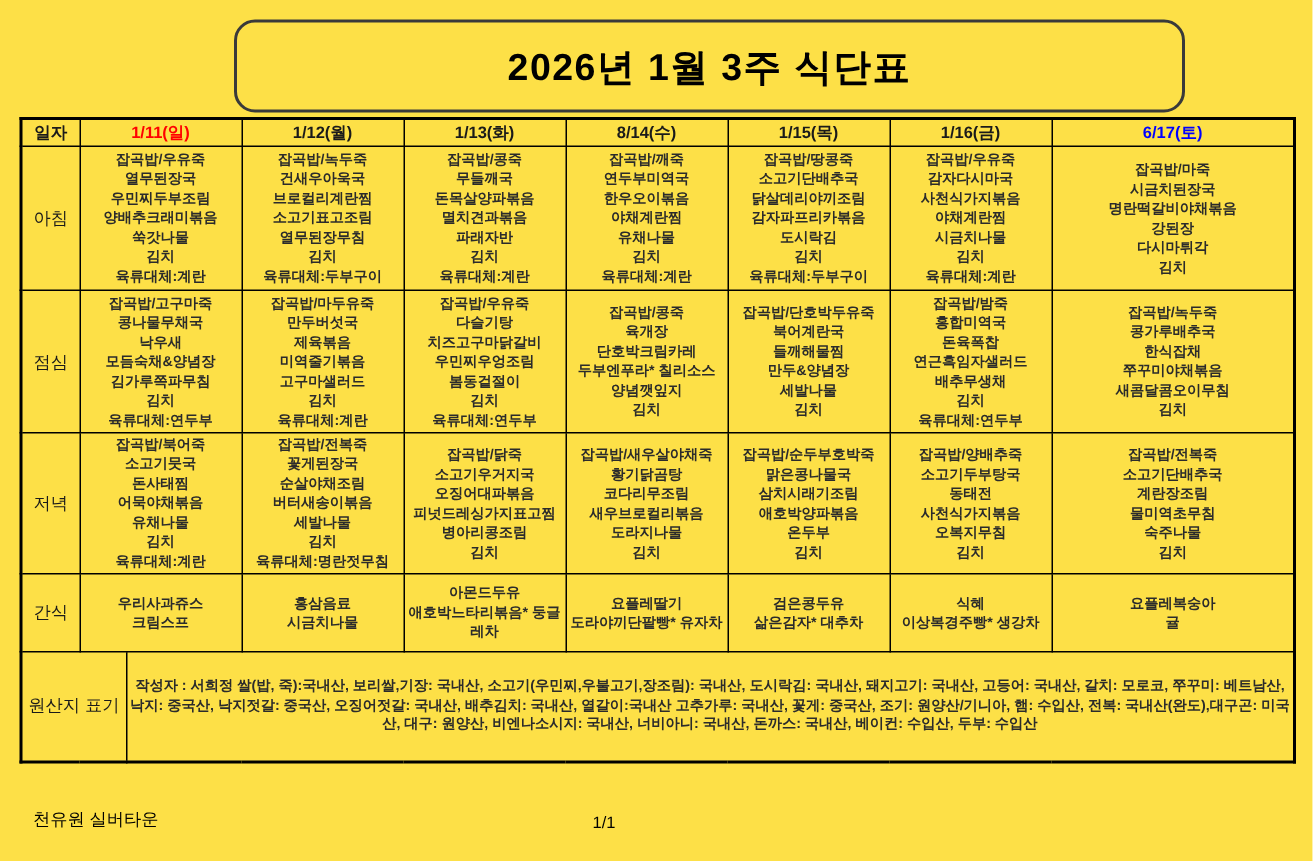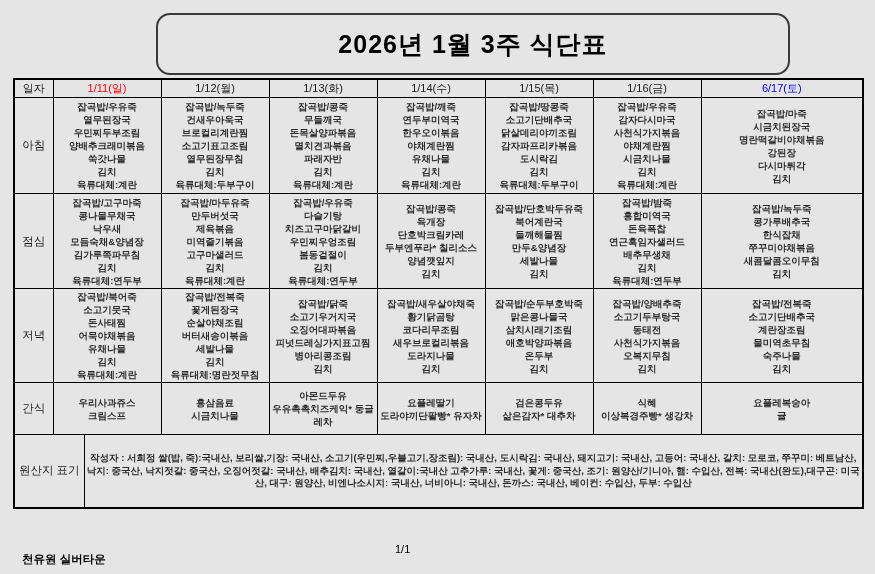--- a/index.html
+++ b/index.html
@@ -1,55 +1,55 @@
 <!DOCTYPE html>
 <html><head>
 <meta charset="utf-8">
 <style>
   html,body{margin:0;padding:0;background:#ffffff;}
   .page{
-    position:relative;width:875px;height:574px;background:#e5e5e5;
+    position:relative;width:875px;height:574px;background:#fde047;
     font-family:"Liberation Sans","DejaVu Sans",sans-serif;color:#1a1a1a;overflow:hidden;
   }
   .title-box{
     position:absolute;left:156px;top:13px;width:630px;height:58px;
     border:2px solid #3a3a3a;border-radius:14px;
     display:flex;align-items:center;justify-content:center;
   }
   .title-box .title{font-size:25px;font-weight:bold;letter-spacing:1px;color:#000;}
   table.plan{
     position:absolute;left:13px;top:78px;width:849px;
     border-collapse:collapse;table-layout:fixed;
     border:2px solid #000;
   }
   table.plan td{
     border:1px solid #000;
     text-align:center;vertical-align:middle;
     padding:1px 2px;overflow:hidden;
   }
   tr.hdr{height:18px;}
-  tr.hdr td{font-size:11px;font-weight:normal;}
+  tr.hdr td{font-size:11px;font-weight:bold;}
   td.lbl{font-size:11.5px;font-weight:normal;}
   tr.r-breakfast{height:96px;}
   tr.r-lunch{height:95px;}
   tr.r-dinner{height:93px;}
   tr.r-snack{height:52px;}
   tr.r-origin{height:73px;}
   td.cell{
     font-size:9.5px;line-height:13px;white-space:pre-line;
     font-weight:bold;color:#2b2b2b;
   }
   td.day-sun{color:#ff0000;}
   td.day-sat{color:#0000ff;}
   td.origin-cell{
     font-size:9.5px;line-height:12.5px;text-align:left;vertical-align:middle;
     padding:3px 5px;font-weight:bold;color:#2b2b2b;white-space:normal;word-break:break-all;
   }
   .footer-org{
-    position:absolute;left:22px;top:539px;font-size:11.5px;font-weight:bold;color:#000;margin-top:13px;
+    position:absolute;left:22px;top:539px;font-size:11.5px;font-weight:normal;color:#000;
   }
   .footer-page{
     position:absolute;left:395px;top:543px;font-size:11px;font-weight:normal;color:#000;
   }
 </style>
 </head>
 <body>
 
 <div class="page">
 
@@ -69,21 +69,21 @@
         <col style="width:108px">
         <col style="width:162px">
     </colgroup>
 
     <tbody>
         <tr class="hdr">
       <td class="lbl">일자</td>
       <td class="day-sun" colspan="2">1/11(일)</td>
       <td>1/12(월)</td>
       <td>1/13(화)</td>
-      <td>1/14(수)</td>
+      <td>8/14(수)</td>
       <td>1/15(목)</td>
       <td>1/16(금)</td>
       <td class="day-sat">6/17(토)</td>
     </tr>
 
     <tr class="r-breakfast">
       <td class="lbl">아침</td>
       <td class="cell" colspan="2">잡곡밥/우유죽
 열무된장국
 우민찌두부조림
@@ -232,21 +232,21 @@
 김치</td>
     </tr>
 
     <tr class="r-snack">
       <td class="lbl">간식</td>
       <td class="cell" colspan="2">우리사과쥬스
 크림스프</td>
       <td class="cell">홍삼음료
 시금치나물</td>
       <td class="cell">아몬드두유
-우유촉촉치즈케익* 둥글레차</td>
+애호박느타리볶음* 둥글레차</td>
       <td class="cell">요플레딸기
 도라야끼단팥빵* 유자차</td>
       <td class="cell">검은콩두유
 삶은감자* 대추차</td>
       <td class="cell">식혜
 이상복경주빵* 생강차</td>
       <td class="cell">요플레복숭아
 귤</td>
     </tr>
 

